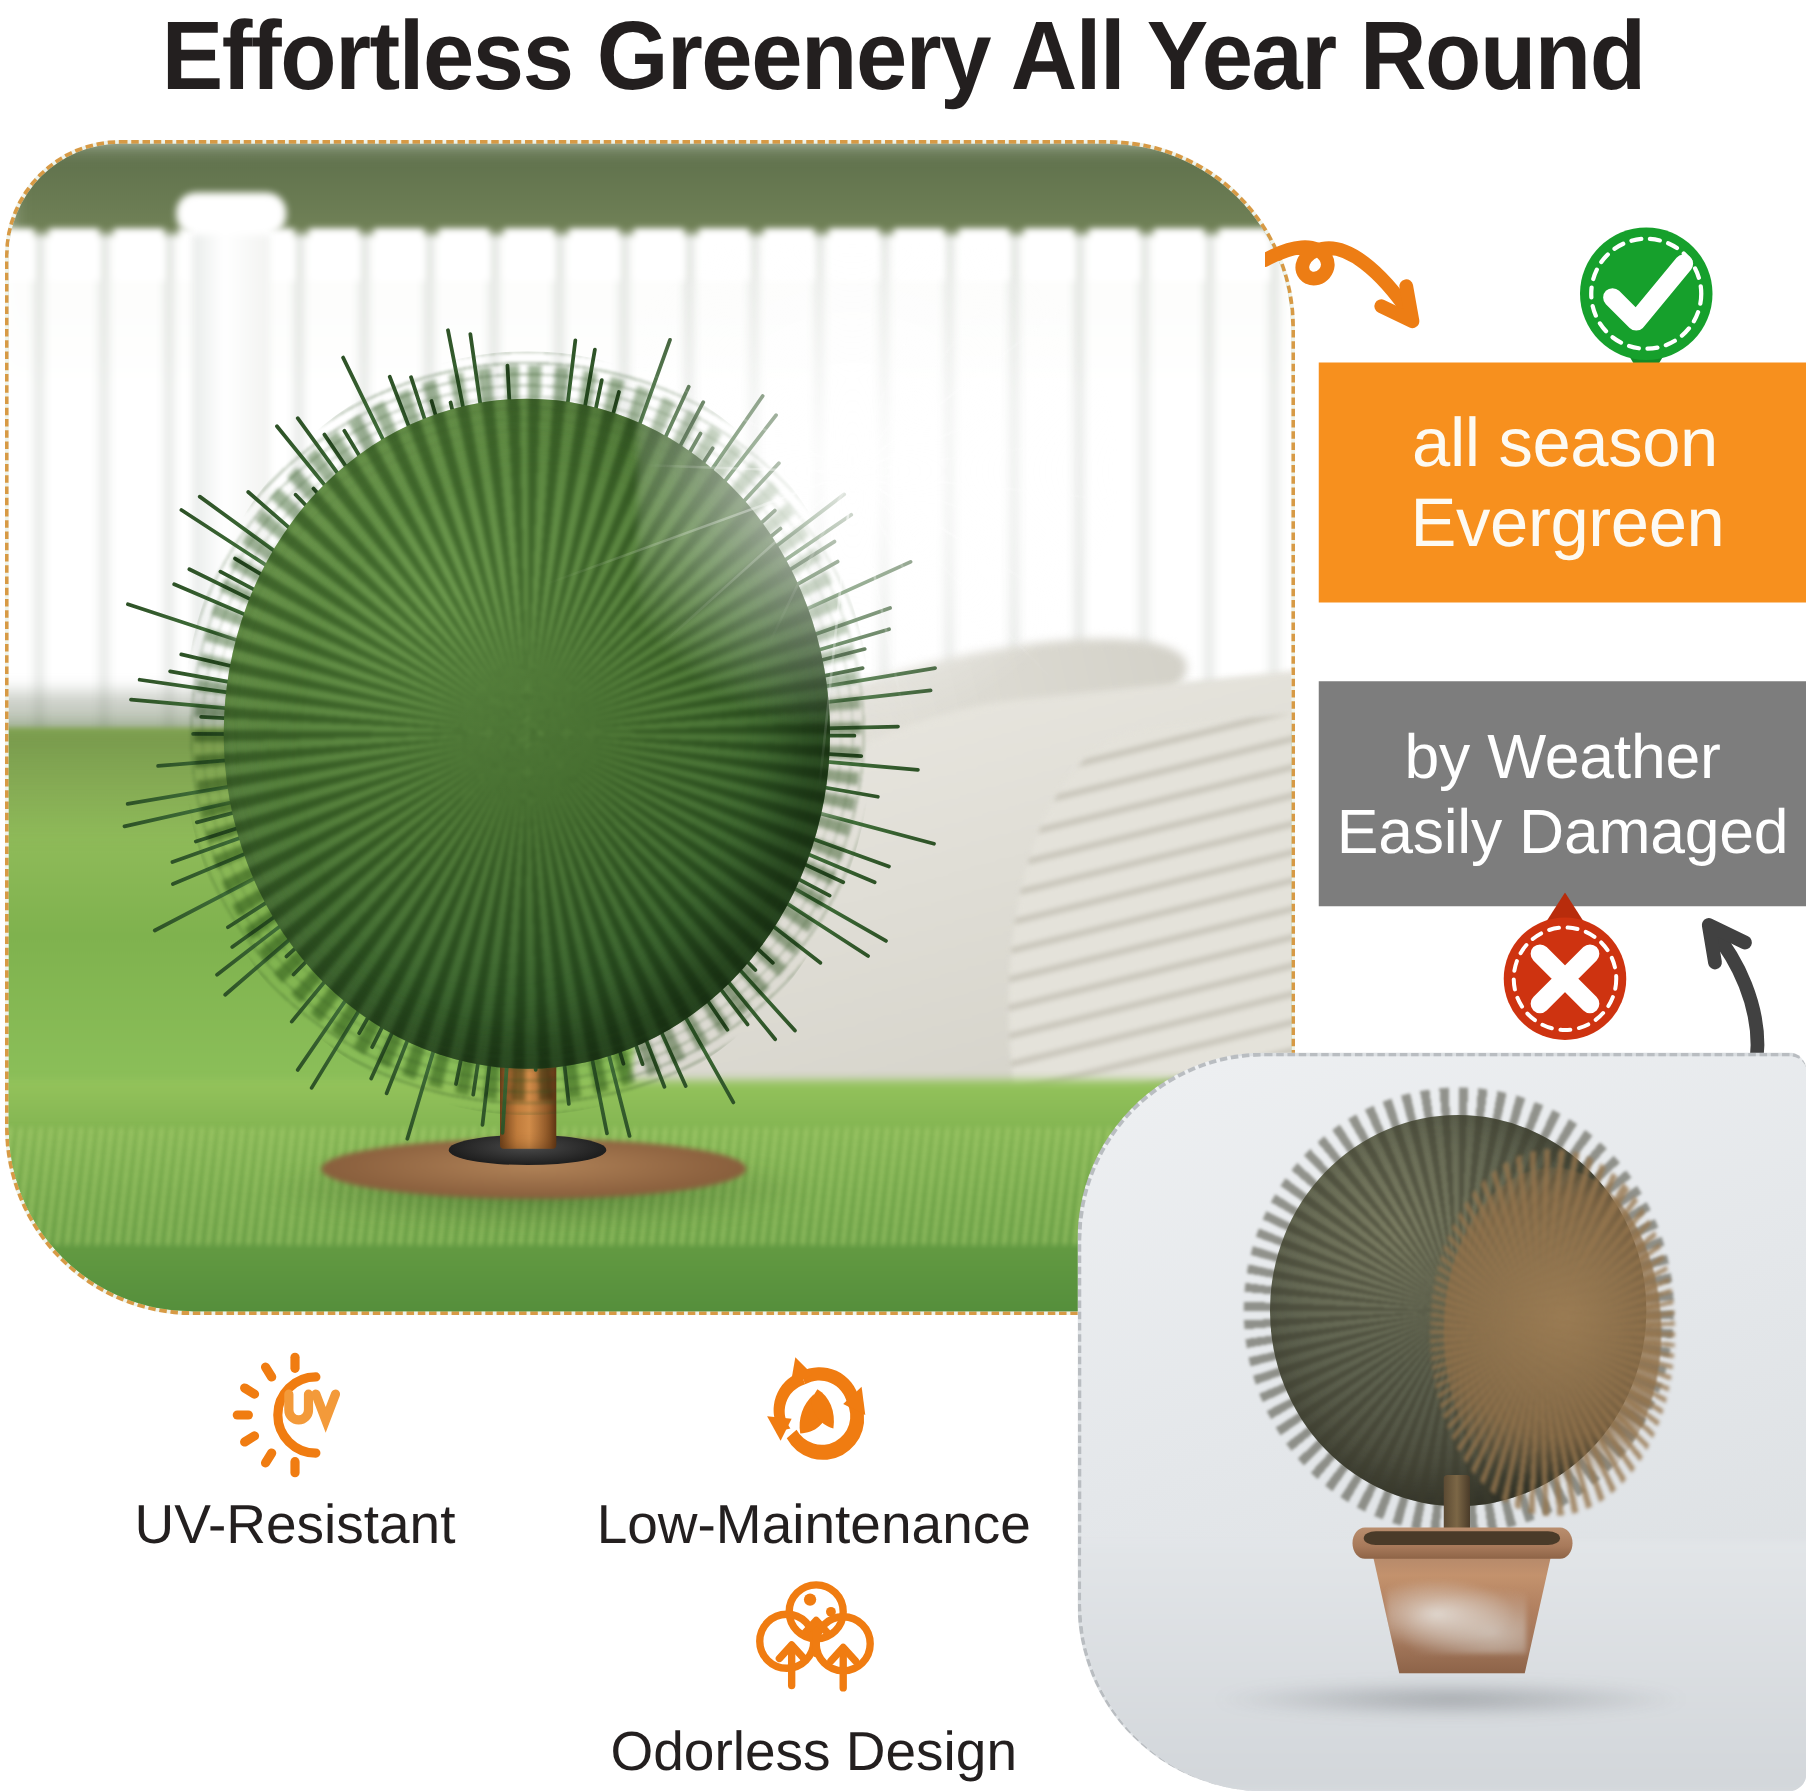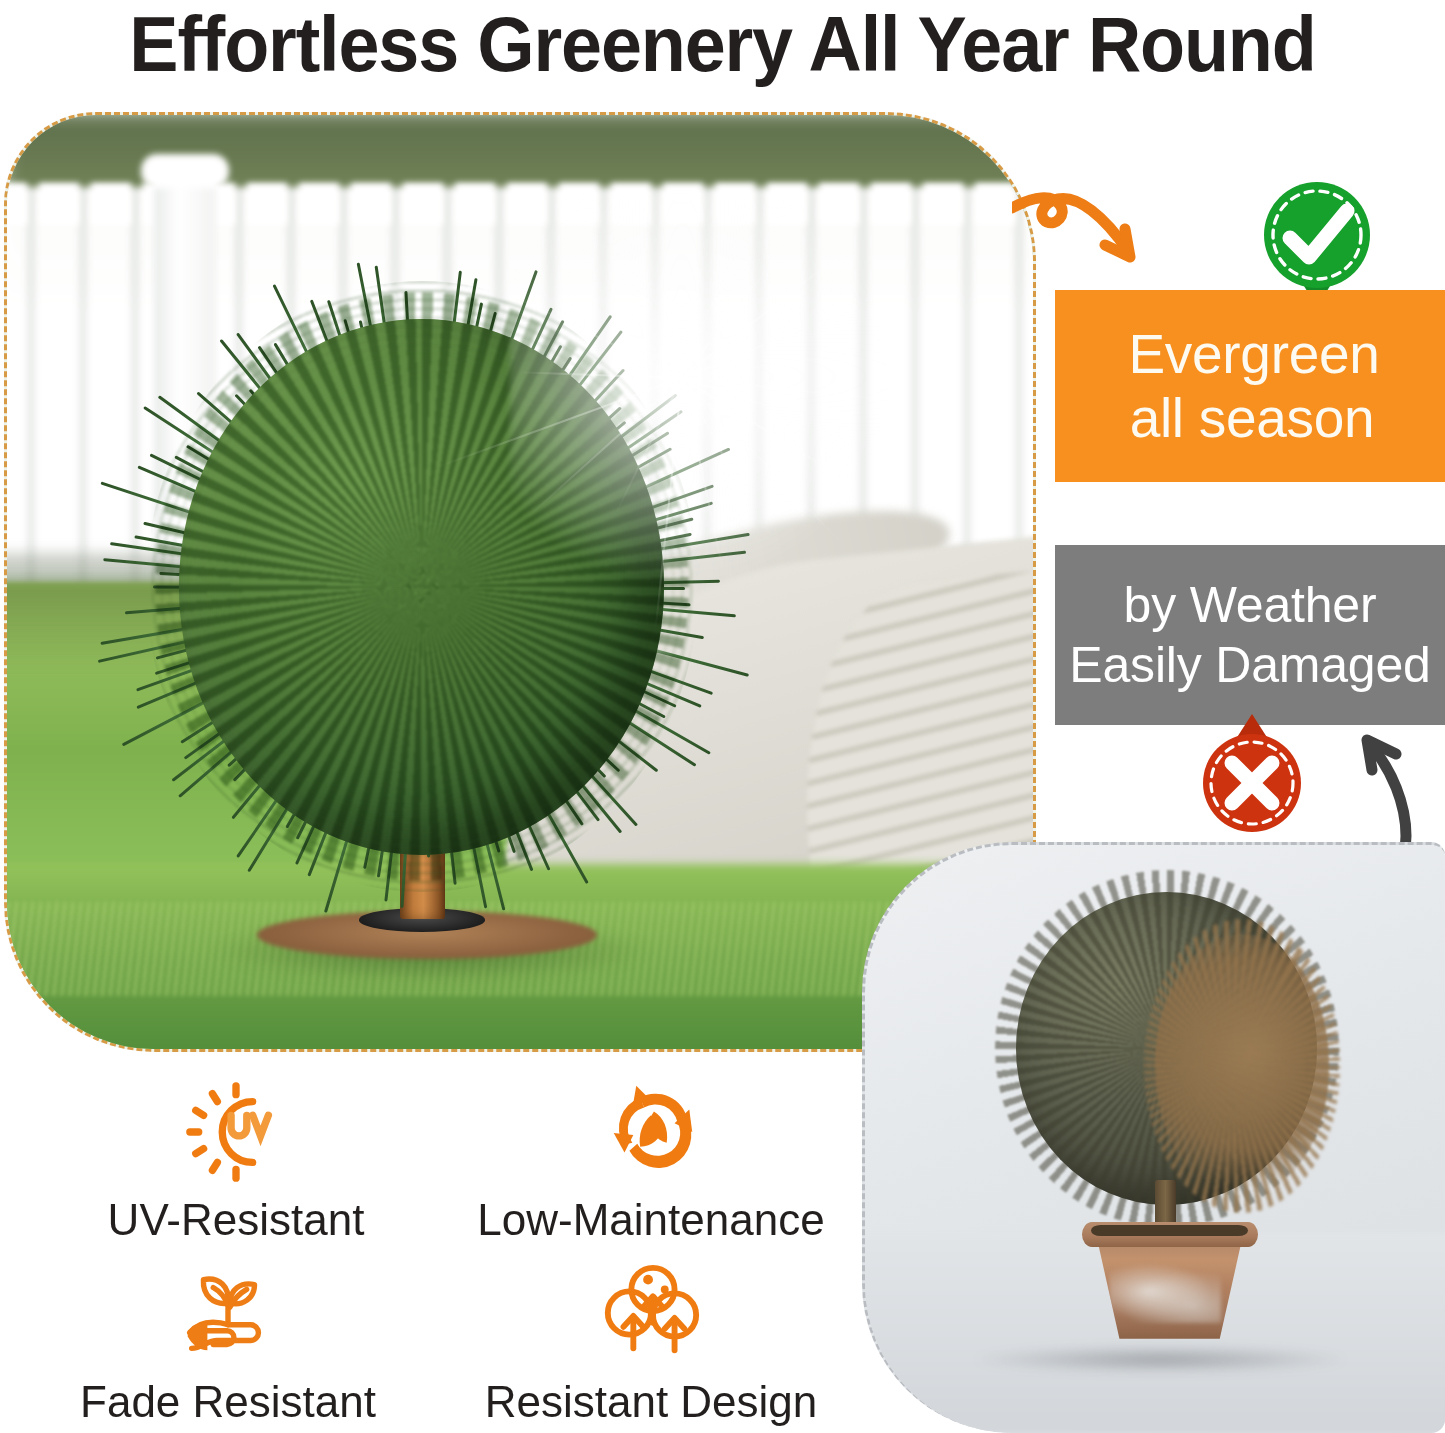--- a/index.html
+++ b/index.html
@@ -362,22 +362,22 @@
 </svg>
 
 <svg id="pin-check" viewBox="0 0 120 132">
   <path d="M60 130 L40 96 L80 96 Z" fill="#138a26"></path>
   <circle cx="60" cy="57" r="53" fill="#16a02c"></circle>
   <circle cx="60" cy="57" r="44" fill="none" stroke="#ffffff" stroke-width="3.4" stroke-dasharray="8 7" stroke-linecap="round"></circle>
   <path d="M33 60 L52 79 L90 33" fill="none" stroke="#ffffff" stroke-width="15" stroke-linecap="round" stroke-linejoin="round"></path>
 </svg>
 
 <div class="badge" id="badge-pro">
+  <span class="ln ln2">all season</span>
   <span class="ln ln1">Evergreen</span>
-  <span class="ln ln2">all season</span>
 </div>
 
 <div class="badge" id="badge-con">
   <span class="ln">by Weather</span>
   <span class="ln">Easily Damaged</span>
 </div>
 
 <svg id="pin-x" viewBox="0 0 112 122">
   <path d="M56 0 L38 28 L74 28 Z" fill="#b82c0c"></path>
   <circle cx="56" cy="69" r="49" fill="#ce3310"></circle>
@@ -437,48 +437,33 @@
         <path d="M40 8 l14 14 l-18 9 Z"></path>
         <path d="M92 42 A33 33 0 0 1 33 74 l8 -7 A23 23 0 0 0 82 45 Z"></path>
         <path d="M97 55 l-18 -9 l15 -14 Z"></path>
         <path d="M55 38 C46 46 42 58 44 70 C56 70 65 62 67 50 C60 50 55 44 55 38 Z"></path>
         <path d="M58 34 C68 40 73 52 71 66 C60 63 53 53 53 42 Z"></path>
       </g>
     </svg>
     <span class="lbl">Low-Maintenance</span>
   </div>
 
-  <div class="feat" id="feat-2">
-    <svg class="ico" viewBox="0 0 110 110">
-      <g stroke="#ed7d14" stroke-width="5.5" fill="none" stroke-linecap="round" stroke-linejoin="round">
-        <path d="M55 66 V40"></path>
-        <path d="M55 44 C40 46 29 36 30 20 C46 17 57 27 55 44 Z"></path>
-        <path d="M57 44 C70 47 82 39 82 25 C68 22 57 30 57 44 Z"></path>
-        <path d="M40 28 C47 32 52 38 55 46"></path>
-        <path d="M74 30 C67 34 61 40 57 48"></path>
-        <path d="M28 72 h26 a7 7 0 0 1 0 14 H40"></path>
-        <path d="M16 74 C26 62 42 62 56 66 h22 a8 8 0 0 1 0 16 H44 c-10 0 -16 8 -26 8"></path>
-      </g>
-      <path d="M14 72 C22 64 30 62 34 64 L34 92 C26 92 18 86 14 78 Z" fill="#ed7d14"></path>
-    </svg>
-    <span class="lbl">Fade Resistant</span>
-  </div>
 
   <div class="feat" id="feat-3">
     <svg class="ico" viewBox="0 0 110 110">
       <g stroke="#f07c11" stroke-width="6" fill="none" stroke-linecap="round" stroke-linejoin="round">
         <circle cx="57" cy="30" r="22"></circle>
         <circle cx="33" cy="54" r="22"></circle>
         <circle cx="79" cy="56" r="22"></circle>
         <path d="M37 90 V58"></path>
           <path d="M27 68 L37 57 L47 68"></path>
         <path d="M57 64 V38"></path>
           <path d="M47 48 L57 37 L67 48"></path>
         <path d="M79 92 V60"></path>
           <path d="M69 70 L79 59 L89 70"></path>
       </g>
       <circle cx="52" cy="20" r="5" fill="#f07c11"></circle>
       <circle cx="69" cy="30" r="4" fill="#f07c11"></circle>
     </svg>
-    <span class="lbl">Resistant Design</span>
+    <span class="lbl">Odorless Design</span>
   </div>
 
 </div>
 
 </body></html>

